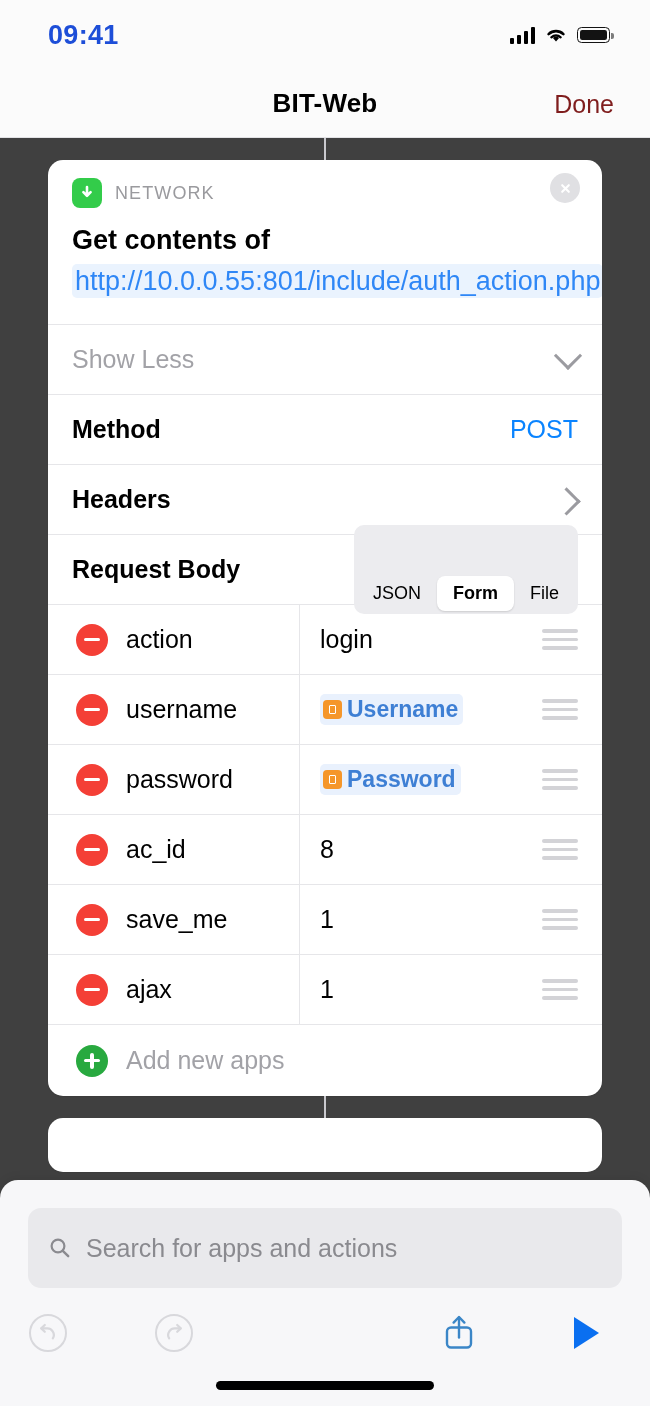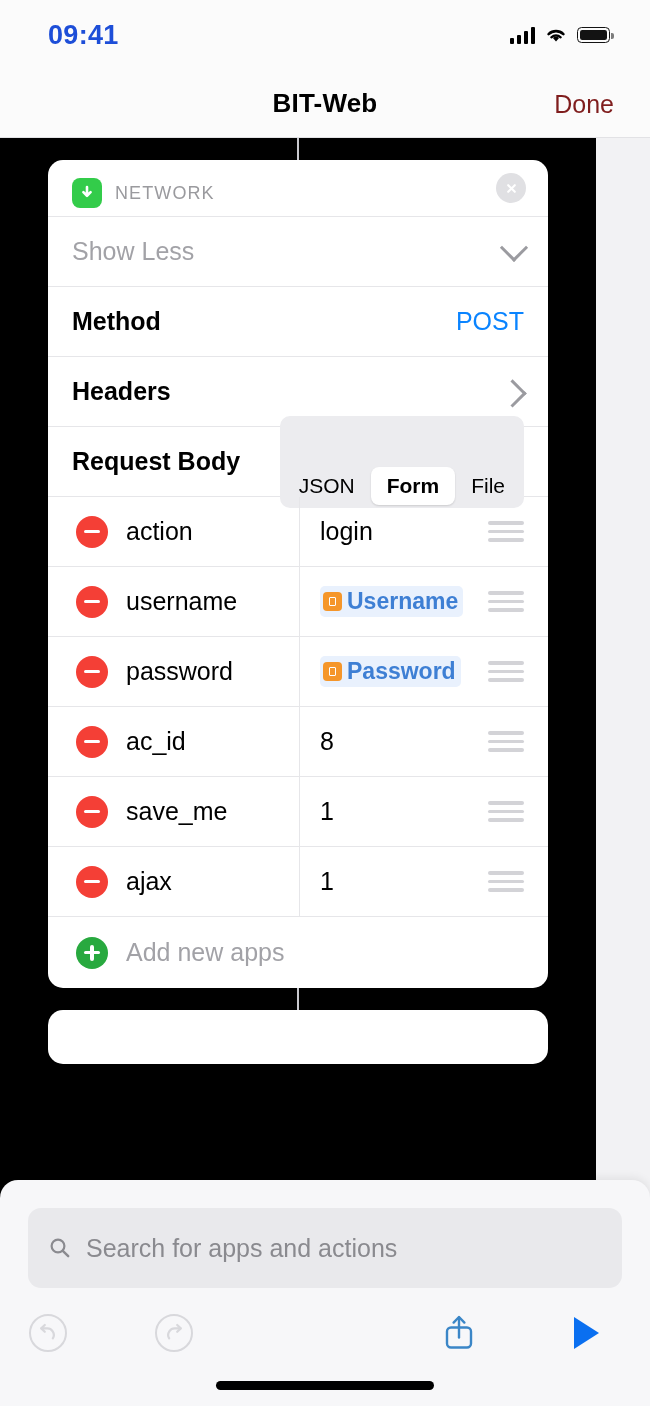--- a/index.html
+++ b/index.html
@@ -50,22 +50,22 @@
     border-bottom:1px solid #e2e2e5;
   }
   .nav-title { font-size:26px; font-weight:700; color:#000; letter-spacing:.2px; }
   .nav-done {
     position:absolute; right:36px; top:50%; transform:translateY(-50%);
     font-size:25px; color:#7f1d1d; font-weight:400;
   }
 
   
   .canvas {
-    position:absolute; top:138px; left:0; width:596px; bottom:8px;
-    background:#000000;
+    position:absolute; top:138px; left:0; width:650px; bottom:8px;
+    background:#404040;
   }
 
   .connector {
     width:2px; height:22px; background:#c9c9ce;
     margin:0 auto;
   }
 
   .card {
     margin:0 48px;
     background:#fff;
@@ -126,21 +126,21 @@
   }
   .chev-down { transform:rotate(45deg) translate(-3px,-3px); }
   .chev-right { transform:rotate(-45deg) translate(-2px,0); }
 
   
   .segmented {
     display:flex; align-items:center;
     background:#ececef; border-radius:10px; padding:3px;
   }
   .seg {
-    font-size:21px; color:#000; padding:7px 16px; border-radius:8px;
+    font-size:18px; color:#000; padding:7px 16px; border-radius:8px;
     font-weight:400; white-space:nowrap;margin-top:48px;
   }
   .seg.active { background:#fff; font-weight:600; box-shadow:0 1px 2px rgba(0,0,0,.14); }
 
   
   .field-row {
     display:flex; align-items:stretch;
     height:70px; border-top:1px solid #e6e6e9;
   }
   .field-key {
@@ -262,20 +262,24 @@
           </svg>
         </div>
         <div class="cat-label">NETWORK</div>
         <div class="close-btn">
           <svg width="15" height="15" viewBox="0 0 15 15">
             <path d="M4.2 4.2 L10.8 10.8 M10.8 4.2 L4.2 10.8" stroke="#fff" stroke-width="2.1" stroke-linecap="round"></path>
           </svg>
         </div>
       </div>
 
+      <div class="action-line">
+        <span>Get contents of</span>
+        <span class="url-token">http://10.0.0.55:801/include/auth_action.php</span>
+      </div>
 
       <div class="row">
         <div class="row-label muted">Show Less</div>
         <div class="chev-down"></div>
       </div>
 
       <div class="row">
         <div class="row-label">Method</div>
         <div class="row-value">POST</div>
       </div>

